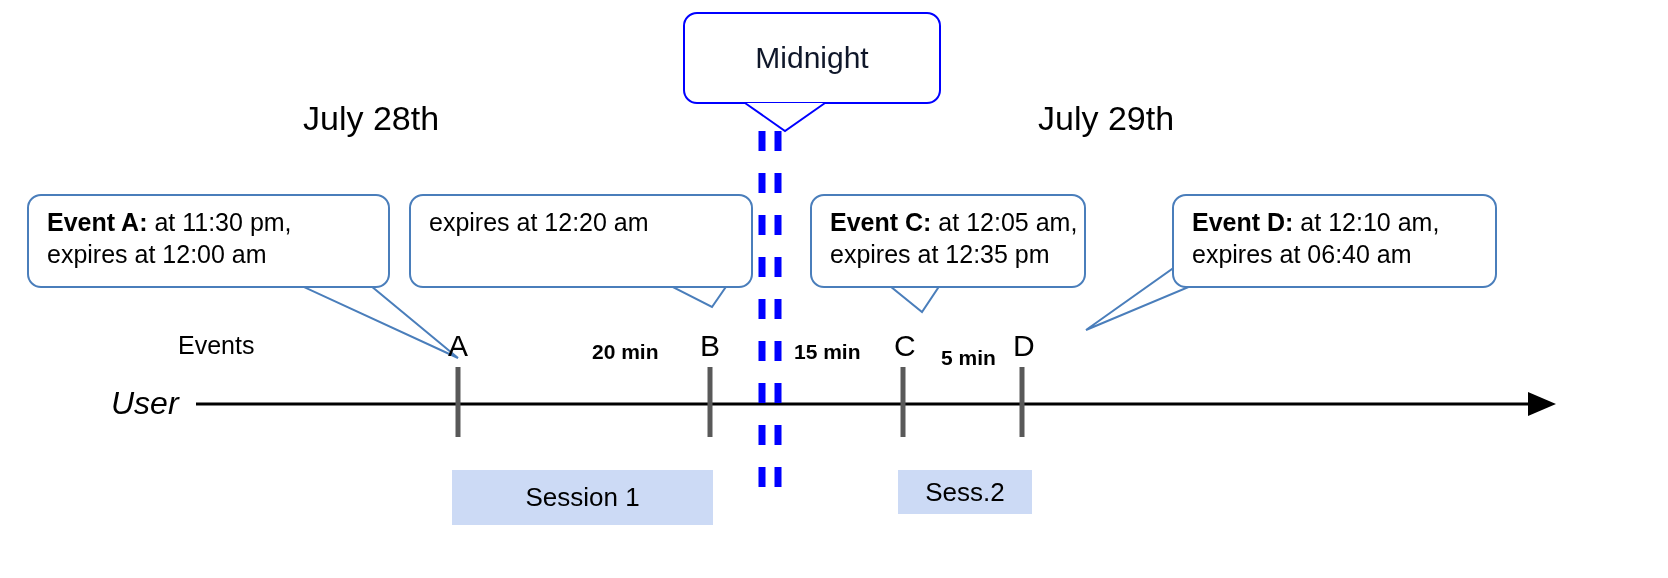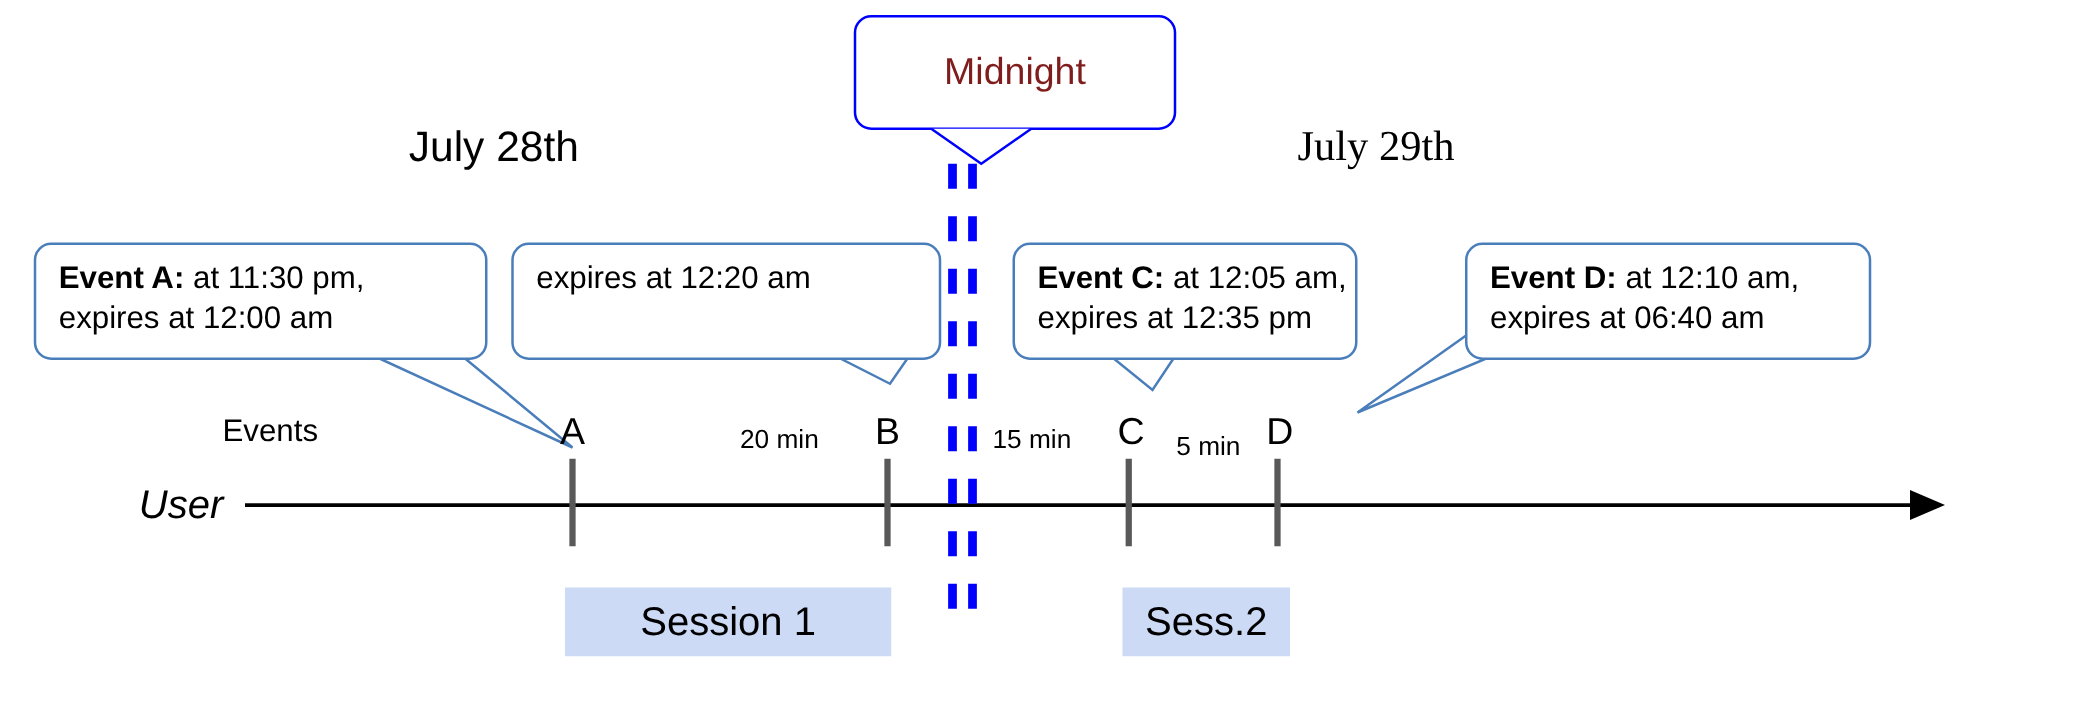--- a/index.html
+++ b/index.html
@@ -24,21 +24,21 @@
   .callout .ln{white-space:nowrap;display:block;}
 
   
   .midnight-bubble{
     position:absolute;
     box-sizing:border-box;
     border:2px solid #0000ff;
     border-radius:14px;
     background:#fff;
     font-size:30px;
-    color:#7f1d1d;
+    color:#0f172a;
     display:flex;align-items:center;justify-content:center;
     z-index:7;
   }
 
   .date-label{
     position:absolute;
     font-size:34px;
     color:#000;
     white-space:nowrap;
     z-index:4;
@@ -64,27 +64,28 @@
     color:#000;
     z-index:5;
     white-space:nowrap;
   }
   .gap-label{
     position:absolute;
     font-size:21px;
     color:#000;
     z-index:5;
     white-space:nowrap;
+    font-weight:bold;
   }
 
   .session-box{
     position:absolute;
     background:#ccdaf5;
     display:flex;align-items:center;justify-content:center;
-    font-size:32px;
+    font-size:26px;
     color:#000;
     z-index:3;
   }
 
   svg.layer{position:absolute;left:0;top:0;width:1668px;height:578px;z-index:2;}
   svg.layer-top{position:absolute;left:0;top:0;width:1668px;height:578px;z-index:8;pointer-events:none;}
 </style>
 </head>
 <body>
 
@@ -114,22 +115,22 @@
   </div>
 
   <svg class="layer-top" viewBox="0 0 1668 578">
 
     <polyline points="745,103 785,131 825,103" fill="#ffffff" stroke="#0000ff" stroke-width="2"></polyline>
 
     <line x1="762" y1="131" x2="762" y2="500" stroke="#0000ff" stroke-width="7" stroke-dasharray="20 22"></line>
     <line x1="778" y1="131" x2="778" y2="500" stroke="#0000ff" stroke-width="7" stroke-dasharray="20 22"></line>
   </svg>
 
-  <div class="date-label" style="left:303px;top:99px;margin-left:24px;">July 28th</div>
-  <div class="date-label" style="left:1038px;top:99px;font-family:Liberation Serif, serif;">July 29th</div>
+  <div class="date-label" style="left:303px;top:99px;">July 28th</div>
+  <div class="date-label" style="left:1038px;top:99px;">July 29th</div>
 
   <div class="callout" style="left:27px;top:160px;width:363px;height:94px;">
     <span class="ln"><b>Event A:</b><span></span><span> at 11:30 pm,</span></span>
     <span class="ln">expires at 12:00 am</span>
   </div>
 
   <div class="callout" style="left:409px;top:160px;width:344px;height:94px;">
     <span class="ln">expires at 12:20 am</span>
   </div>
 
@@ -151,17 +152,17 @@
   <div class="ev-letter" style="left:894px;top:329px;">C</div>
   <div class="ev-letter" style="left:1013px;top:329px;">D</div>
 
   <div class="gap-label" style="left:592px;top:340px;">20 min</div>
   <div class="gap-label" style="left:794px;top:340px;">15 min</div>
   <div class="gap-label" style="left:941px;top:346px;">5 min</div>
 
   <div class="session-box" style="left:452px;top:470px;width:261px;height:55px;">
     <span>Session 1</span>
   </div>
-  <div class="session-box" style="left:898px;top:470px;width:134px;height:55px;">
+  <div class="session-box" style="left:898px;top:470px;width:134px;height:44px;">
     <span>Sess.2</span>
   </div>
 
 </div>
 
 </body></html>

